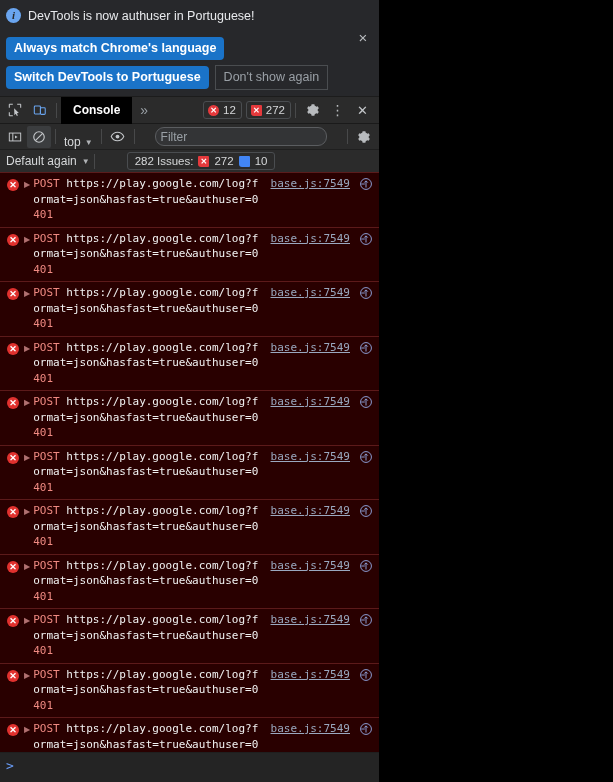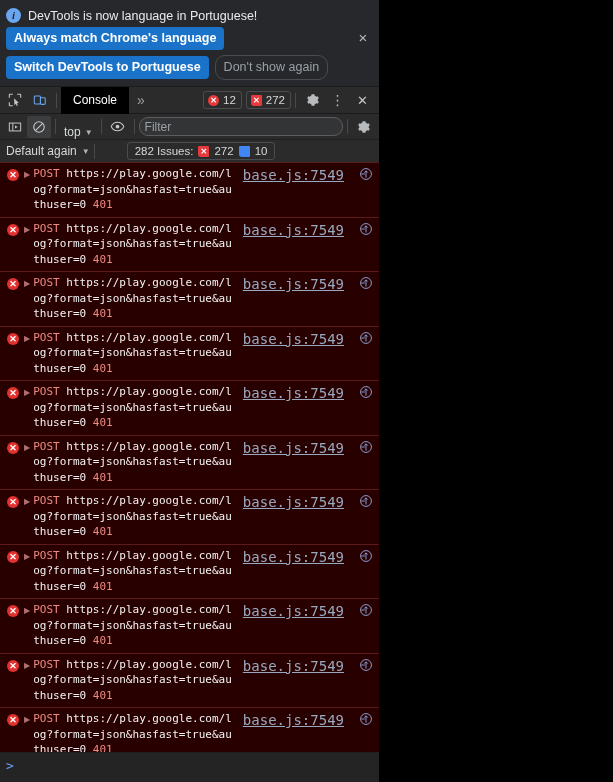--- a/index.html
+++ b/index.html
@@ -31,29 +31,29 @@
   .banner-row { display: flex; align-items: center; gap: 7px; height: 21px; }
   .info-icon {
     width: 15px; height: 15px; border-radius: 50%;
     background: #6aa5f0; color: #27282b;
     font: italic bold 11px/15px "Liberation Serif", serif;
     text-align: center; flex: 0 0 auto;
   }
   .banner-text {
     font-size: 12.5px; color: #e8eaed; white-space: nowrap;
   }
-  .banner-buttons { margin-top: 1px; display: flex; flex-direction: column; gap: 5px; align-items: flex-start; }
+  .banner-buttons { margin-top: 11px; display: flex; flex-direction: column; gap: 5px; align-items: flex-start; }
   .btn-line { display: flex; gap: 6px; align-items: center; }
   .btn-primary {
     background: #1a73c8; color: #ffffff; border: none; border-radius: 4px;
     font: bold 12.5px "Liberation Sans", sans-serif;
     padding: 4px 8px 5px 8px; cursor: pointer; white-space: nowrap;
   }
   .btn-secondary {
-    background: transparent; color: #9aa0a6; border: 1px solid #4a4d50; border-radius: 10px;
+    background: transparent; color: #9aa0a6; border: 1px solid #4a4d50; border-radius: 0;
     font: 12.5px "Liberation Sans", sans-serif;
     padding: 4px 8px 5px 8px; cursor: pointer; white-space: nowrap;
   }
   .banner-close {
     position: absolute; right: 8px; top: 30px;
     width: 16px; height: 16px; color: #b9bcbf;
     font: 15px/16px "Liberation Sans", sans-serif; text-align: center;
     cursor: pointer; background: none; border: none;
   }
 
@@ -65,21 +65,21 @@
     border-bottom: 1px solid #1a1a1a;
     padding: 0 4px 0 2px;
   }
   .tb-icon {
     width: 25px; height: 25px; display: flex; align-items: center; justify-content: center;
     cursor: pointer; flex: 0 0 auto;
   }
   .tb-sep { width: 1px; height: 15px; background: #48494a; margin: 0 4px; flex: 0 0 auto; }
   .tab {
     height: 34px; padding: 9px 12px; display: flex; align-items: center;
-    font-size: 12px; color: #e8eaed; cursor: pointer; flex: 0 0 auto;
+    font-size: 12px; color: #e8eaed; cursor: pointer; flex: 0 0 auto; font-weight: bold;
   }
   .tab.selected { background: #000000; color: #ffffff; }
   .tab-more {
     color: #9aa0a6; font-size: 14px; padding: 0 8px; cursor: pointer; flex: 0 0 auto;
     display:flex; align-items:center; height:27px;
   }
   .spacer { flex: 1 1 auto; }
   .count-badge {
     display: flex; align-items: center; gap: 4px;
     border: 1px solid #4a4d50; border-radius: 3px;
@@ -109,21 +109,21 @@
   .fb-icon.active { background: #3b3d3f; }
   .fb-sep { width: 1px; height: 15px; background: #48494a; margin: 0 4px; flex: 0 0 auto; }
   .ctx-select {
     display: flex; align-items: center; gap: 4px; padding: 2px 4px;
     font-size: 12px; color: #d6d8da; cursor: pointer; flex: 0 0 auto; margin-top: 11px;
   }
   .caret { font-size: 8px; color: #b0b3b6; }
   .filter-input {
     flex: 1 1 auto; height: 19px; min-width: 20px;
     background: #333436; border: 1px solid #5b5d60; border-radius: 9px;
-    color: #d6d8da; font-size: 12px; padding: 0 5px; margin: 0 0;
+    color: #d6d8da; font-size: 12px; padding: 0 5px; margin: 0 16px;
     outline: none;
   }
   .filter-input::placeholder { color: #9aa0a6; }
 
   
   .levelsbar {
     flex: 0 0 auto;
     height: 23px; background: #2b2b2b;
     display: flex; align-items: center; padding: 0 6px;
     border-bottom: 1px solid #5b1c1c;
@@ -167,23 +167,23 @@
   .row-body {
     flex: 1 1 auto; min-width: 0;
     font-family: "DejaVu Sans Mono", "Liberation Mono", monospace;
     font-size: 11px; line-height: 15.5px;
     word-break: break-all;
   }
   .method { color: #f08a82; }
   .url { color: #f2f2f2; }
   .status { color: #f08a82; }
   .row-source {
-    flex: 0 0 auto; margin: 1px 13px 0 6px;
+    flex: 0 0 auto; margin: 1px 7px 0 6px;
     font-family: "DejaVu Sans Mono", "Liberation Mono", monospace;
-    font-size: 14px; color: #9aa8bf; text-decoration: underline; cursor: pointer;
+    font-size: 11px; color: #9aa8bf; text-decoration: underline; cursor: pointer;
     white-space: nowrap;
     text-align: right;
   }
   .row-net-icon { flex: 0 0 auto; margin: 1px 2px 0 2px; cursor: pointer; }
 
   
   .prompt {
     flex: 0 0 auto; height: 30px; background: #242424;
     display: flex; align-items: flex-start; padding: 5px 6px;
     border-top: 1px solid #1f1f1f;
@@ -198,21 +198,21 @@
 </head>
 <body>
 
 <div id="root">
 
   <div id="devtools">
 
     <div class="banner">
       <div class="banner-row">
         <div class="info-icon">i</div>
-        <div class="banner-text">DevTools is now language in Portuguese!</div>
+        <div class="banner-text">DevTools is now authuser in Portuguese!</div>
       </div>
       <div class="banner-buttons">
         <div class="btn-line">
           <button class="btn-primary">Always match Chrome's language</button>
         </div>
         <div class="btn-line">
           <button class="btn-primary">Switch DevTools to Portuguese</button>
           <button class="btn-secondary">Don't show again</button>
         </div>
       </div>

